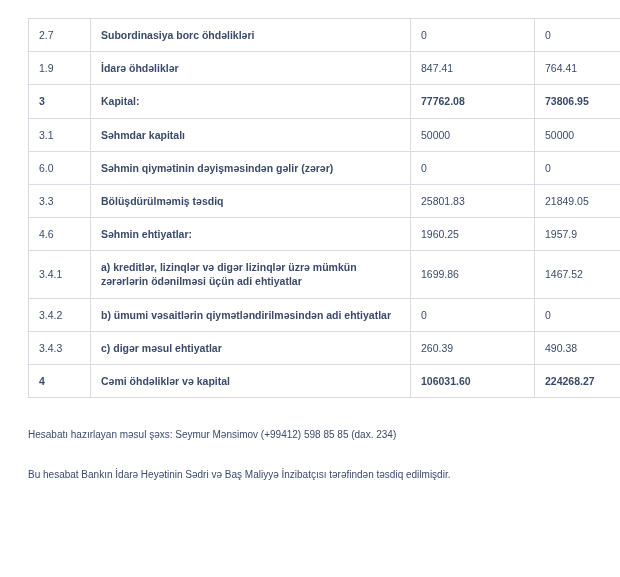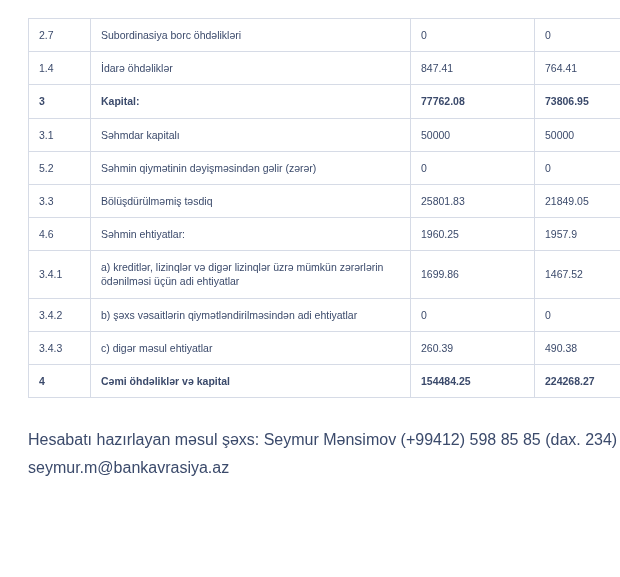--- a/index.html
+++ b/index.html
@@ -28,29 +28,29 @@
     font-size: 10.5px;
   }
   table.report td {
     border: 1px solid #d6dbe6;
     padding: 9px 9px 9px 10px;
     vertical-align: middle;
     color: #3b4a6b;
     line-height: 1.35;
   }
   td.col-code { width: 42px; }
-  td.col-name { width: 300px; }
+  td.col-name { width: 300px; font-weight: bold; }
   td.col-v1 { width: 104px; }
   td.col-v2 { width: 106px; }
   tr.total td {
     font-weight: bold;
   }
   .notes {
     margin-top: 28px;
-    font-size: 16px;
+    font-size: 10px;
     line-height: 1.75;
     color: #3b4a6b;
     width: 564px;
   }
   .notes .line { white-space: nowrap; }
   .notes-block-2 {
     margin-top: 22px;
   }
 </style>
 </head>
@@ -60,39 +60,39 @@
 
   <table class="report">
     <tbody>
       <tr>
         <td class="col-code">2.7</td>
         <td class="col-name">Subordinasiya borc öhdəlikləri</td>
         <td class="col-v1">0</td>
         <td class="col-v2">0</td>
       </tr>
       <tr>
-        <td class="col-code">1.4</td>
+        <td class="col-code">1.9</td>
         <td class="col-name">İdarə öhdəliklər</td>
         <td class="col-v1">847.41</td>
         <td class="col-v2">764.41</td>
       </tr>
       <tr class="total">
         <td class="col-code">3</td>
         <td class="col-name">Kapital:</td>
         <td class="col-v1">77762.08</td>
         <td class="col-v2">73806.95</td>
       </tr>
       <tr>
         <td class="col-code">3.1</td>
         <td class="col-name">Səhmdar kapitalı</td>
         <td class="col-v1">50000</td>
         <td class="col-v2">50000</td>
       </tr>
       <tr>
-        <td class="col-code">5.2</td>
+        <td class="col-code">6.0</td>
         <td class="col-name">Səhmin qiymətinin dəyişməsindən gəlir (zərər)</td>
         <td class="col-v1">0</td>
         <td class="col-v2">0</td>
       </tr>
       <tr>
         <td class="col-code">3.3</td>
         <td class="col-name">Bölüşdürülməmiş təsdiq</td>
         <td class="col-v1">25801.83</td>
         <td class="col-v2">21849.05</td>
       </tr>
@@ -103,37 +103,37 @@
         <td class="col-v2">1957.9</td>
       </tr>
       <tr>
         <td class="col-code">3.4.1</td>
         <td class="col-name">a) kreditlər, lizinqlər və digər lizinqlər üzrə mümkün zərərlərin ödənilməsi üçün adi ehtiyatlar</td>
         <td class="col-v1">1699.86</td>
         <td class="col-v2">1467.52</td>
       </tr>
       <tr>
         <td class="col-code">3.4.2</td>
-        <td class="col-name">b) şəxs vəsaitlərin qiymətləndirilməsindən adi ehtiyatlar</td>
+        <td class="col-name">b) ümumi vəsaitlərin qiymətləndirilməsindən adi ehtiyatlar</td>
         <td class="col-v1">0</td>
         <td class="col-v2">0</td>
       </tr>
       <tr>
         <td class="col-code">3.4.3</td>
         <td class="col-name">c) digər məsul ehtiyatlar</td>
         <td class="col-v1">260.39</td>
         <td class="col-v2">490.38</td>
       </tr>
       <tr class="total">
         <td class="col-code">4</td>
         <td class="col-name">Cəmi öhdəliklər və kapital</td>
-        <td class="col-v1">154484.25</td>
+        <td class="col-v1">106031.60</td>
         <td class="col-v2">224268.27</td>
       </tr>
     </tbody>
   </table>
 
   <div class="notes">
     <div class="line">Hesabatı hazırlayan məsul şəxs: Seymur Mənsimov (+99412) 598 85 85 (dax. 234)</div>
-    <div class="line">seymur.m@bankavrasiya.az</div>
+    <div class="notes-block-2">Bu hesabat Bankın İdarə Heyətinin Sədri və Baş Maliyyə İnzibatçısı tərəfindən təsdiq edilmişdir.</div>
   </div>
 
 </div>
 
 </body></html>

